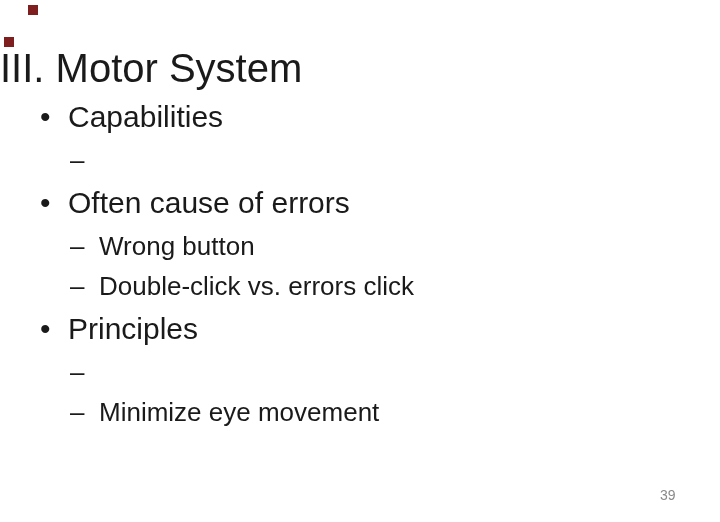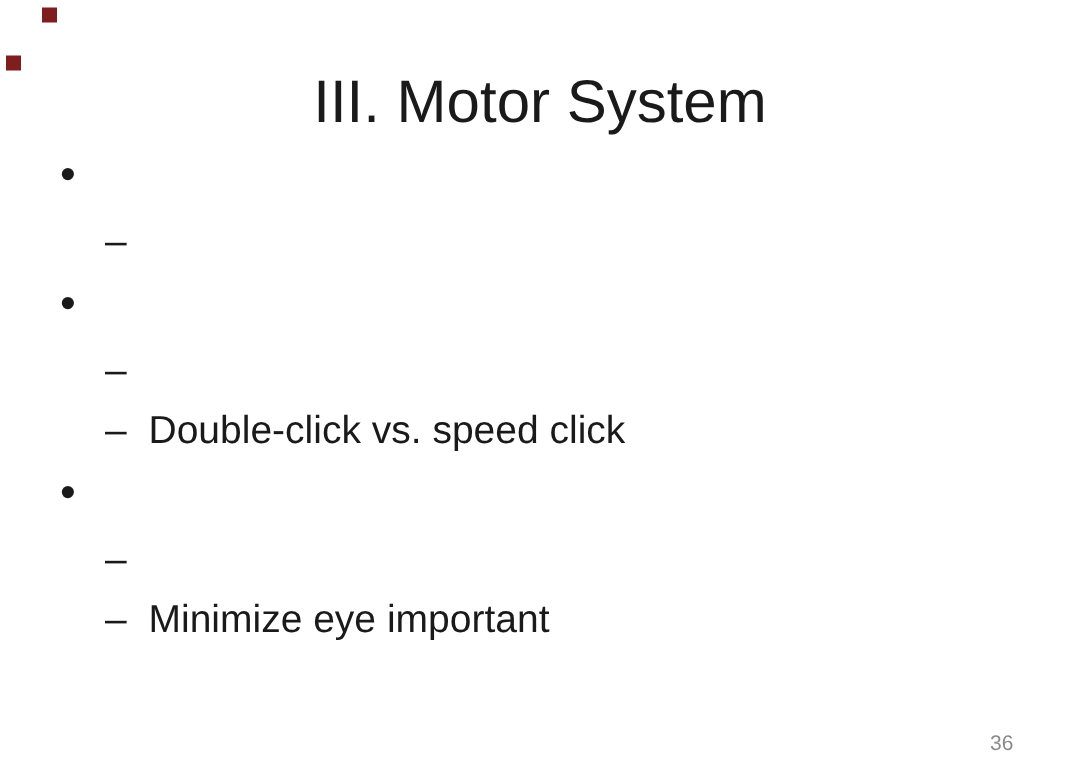--- a/index.html
+++ b/index.html
@@ -18,21 +18,21 @@
     height: 10px;
     background: var(--accent-square, #7e1e1e);
   }
   .deco-sq.one { left: 28px; top: 5px; }
   .deco-sq.two { left: 4px; top: 37px; }
   .title {
     position: absolute;
     top: 44px;
     left: 0;
     width: 100%;
-    text-align: center;
+    text-align: left;
     font-size: 40px;
     line-height: 48px;
     font-weight: 400;
     white-space: nowrap;
   }
   .body {
     position: absolute;
     left: 40px;
     top: 98px;
     width: 640px;
@@ -69,49 +69,53 @@
 
   <div class="deco-sq one"></div>
   <div class="deco-sq two"></div>
 
   <div class="title">III. Motor System</div>
 
   <div class="body">
 
     <div class="row l1">
       <span class="marker">•</span>
+      <span class="txt">Capabilities</span>
     </div>
 
     <div class="row l2">
       <span class="marker">–</span>
     </div>
 
     <div class="row l1">
       <span class="marker">•</span>
+      <span class="txt">Often cause of errors</span>
+    </div>
+
+    <div class="row l2">
+      <span class="marker">–</span>
+      <span class="txt">Wrong button</span>
+    </div>
+
+    <div class="row l2">
+      <span class="marker">–</span>
+      <span class="txt">Double-click vs. errors click</span>
+    </div>
+
+    <div class="row l1">
+      <span class="marker">•</span>
+      <span class="txt">Principles</span>
     </div>
 
     <div class="row l2">
       <span class="marker">–</span>
     </div>
 
     <div class="row l2">
       <span class="marker">–</span>
-      <span class="txt">Double-click vs. speed click</span>
-    </div>
-
-    <div class="row l1">
-      <span class="marker">•</span>
-    </div>
-
-    <div class="row l2">
-      <span class="marker">–</span>
-    </div>
-
-    <div class="row l2">
-      <span class="marker">–</span>
-      <span class="txt">Minimize eye important</span>
+      <span class="txt">Minimize eye movement</span>
     </div>
 
   </div>
 
-  <div class="page-number">36</div>
+  <div class="page-number">39</div>
 
 </div>
 
 </body></html>

